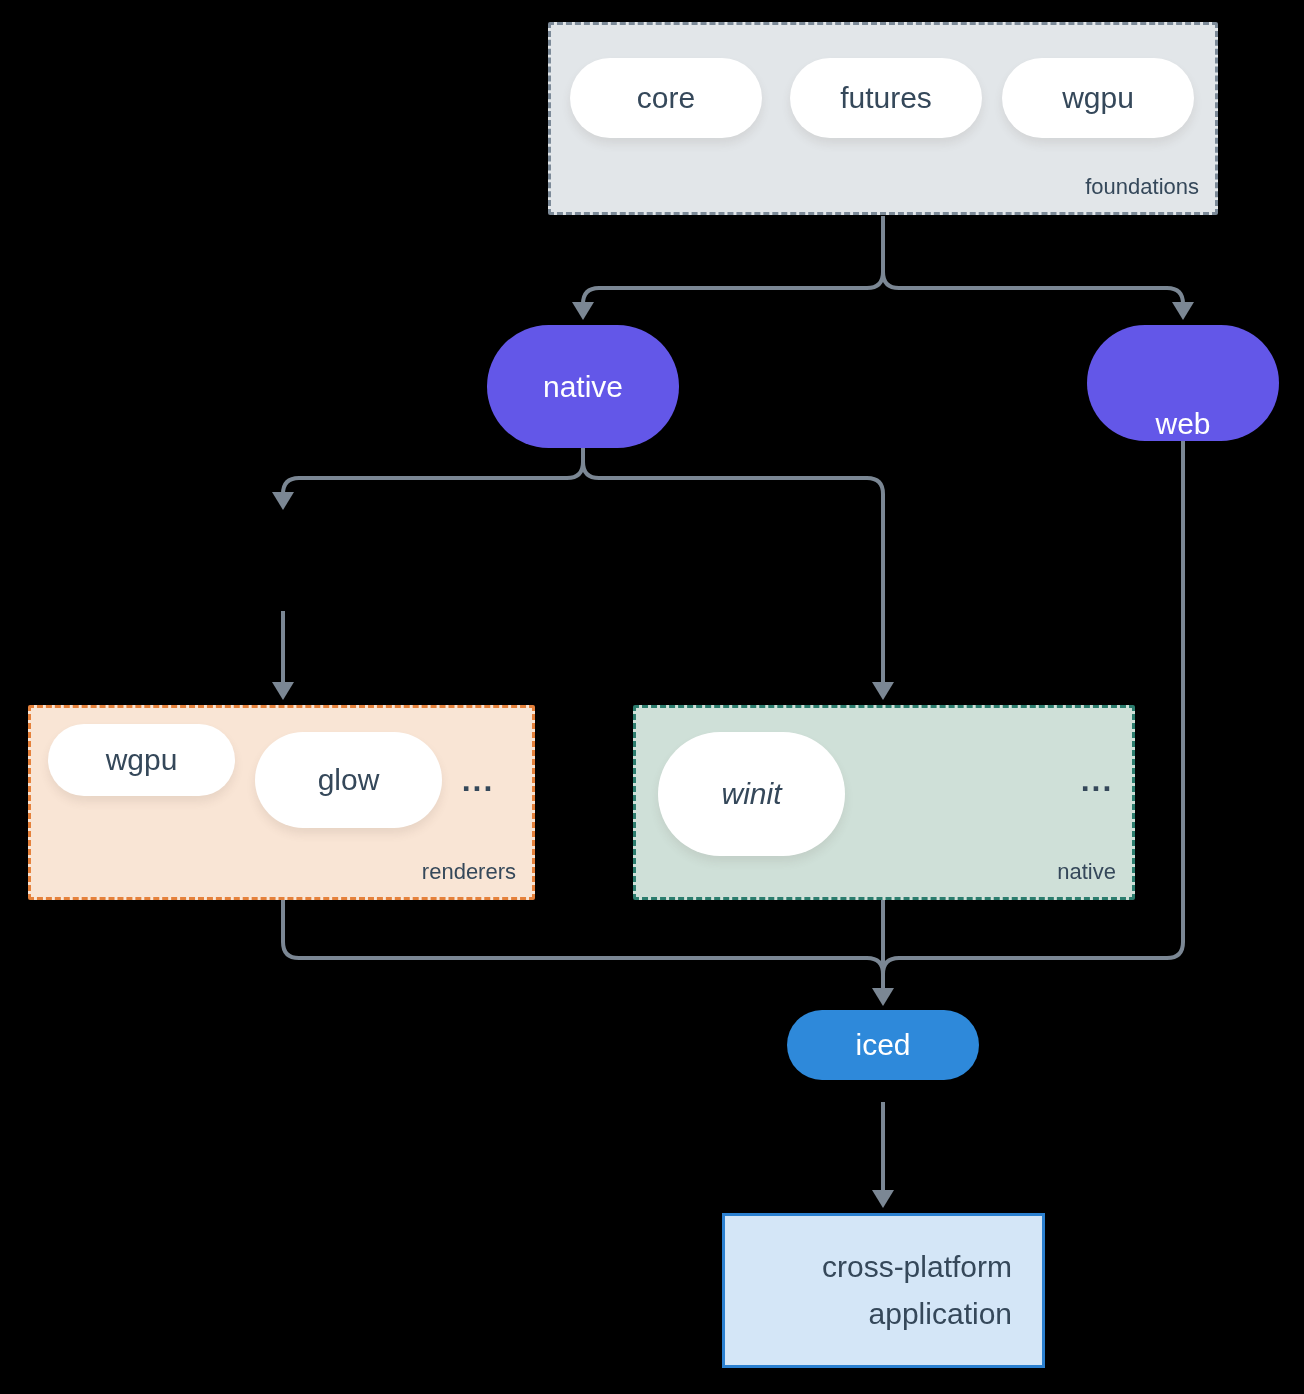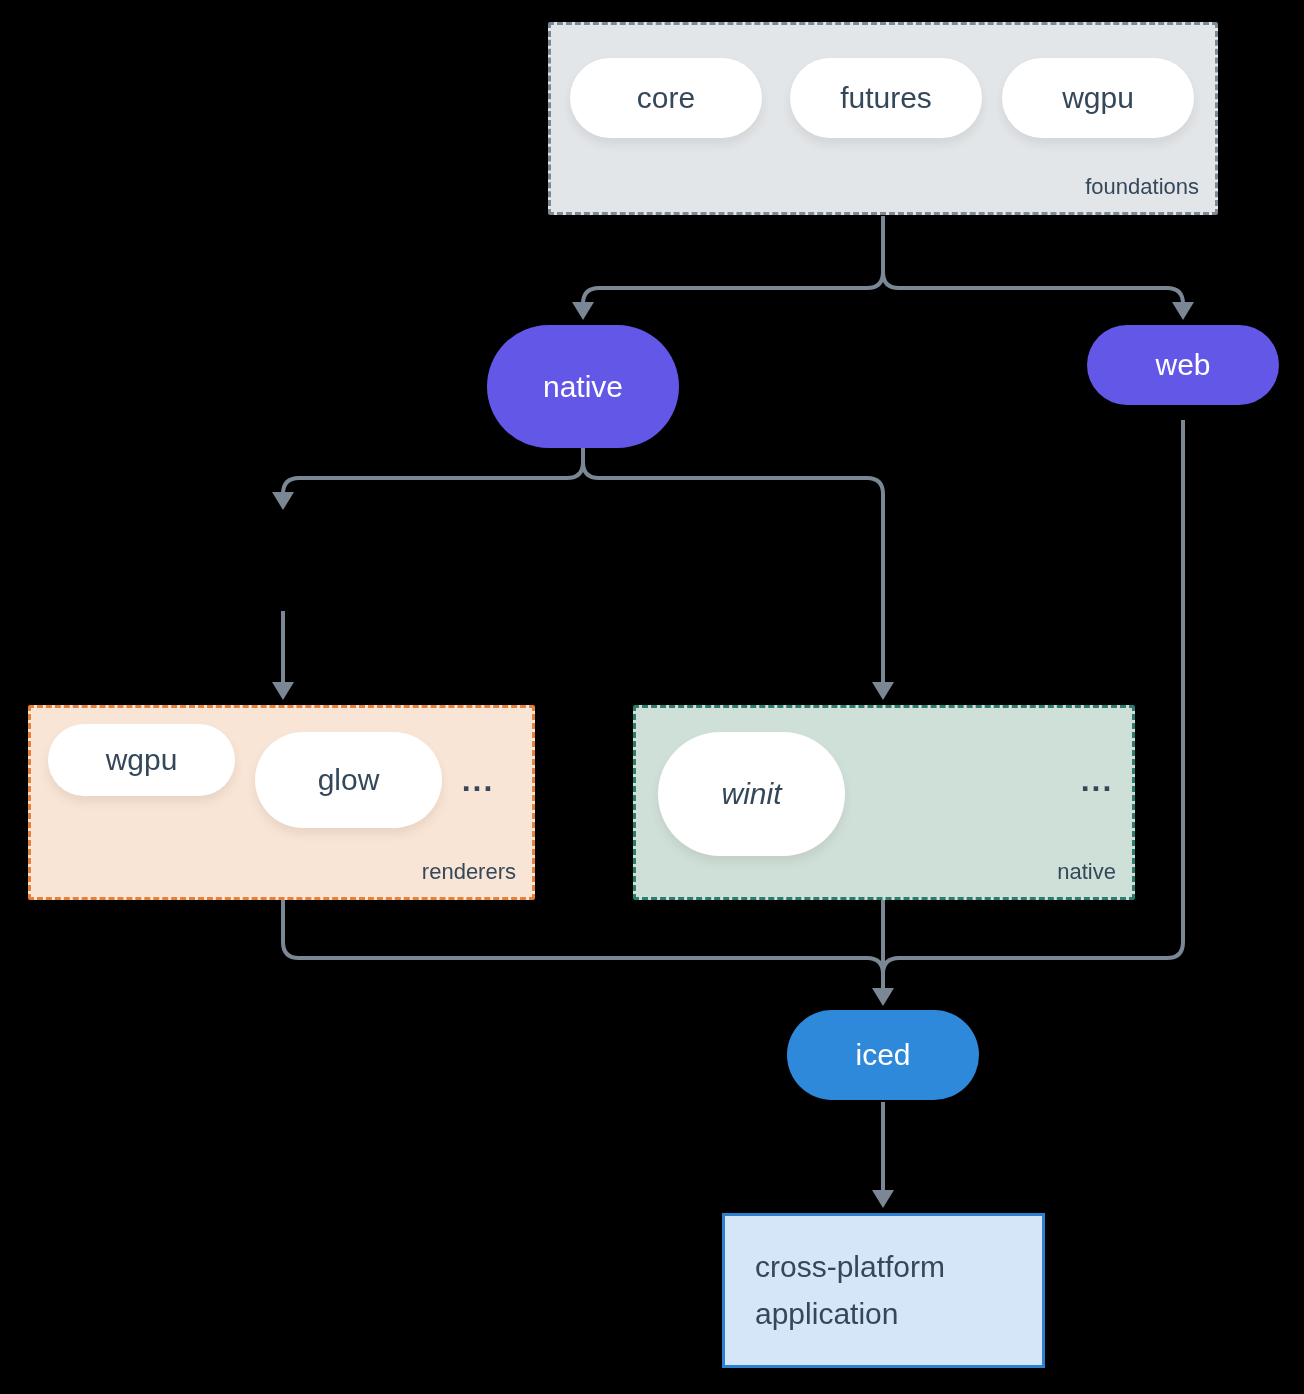--- a/index.html
+++ b/index.html
@@ -77,29 +77,29 @@
   .gb-shells .p0{left:22px;top:24px;width:187px;height:124px;font-style:italic;}
   .gb-shells .p1{left:227px;top:24px;width:187px;height:96px;}
   .gb-shells .more{left:441px;top:24px;width:40px;height:96px;}
 
   .more{
     position:absolute;display:flex;align-items:center;justify-content:center;
     font-size:32px;font-weight:bold;color:var(--text-dark);letter-spacing:2px;
   }
 
   .node-native{left:487px;top:325px;width:192px;height:123px;}
-  .node-web{left:1087px;top:325px;width:192px;height:80px;}
+  .node-web{left:1087px;top:325px;width:192px;height:116px;align-items:flex-end;}
   .node-graphics{left:187px;top:517px;width:192px;height:95px;}
-  .node-iced{left:787px;top:1010px;width:192px;height:90px;}
+  .node-iced{left:787px;top:1010px;width:192px;height:70px;}
 
   .app-box{
     position:absolute;left:722px;top:1213px;width:323px;height:155px;
     background:var(--app-fill);
     border:3px solid var(--app-border);
-    display:flex;align-items:center;justify-content:center;text-align:left;
+    display:flex;align-items:center;justify-content:center;text-align:right;
     font-size:30px;line-height:1.55;color:var(--text-dark);
     padding:7px 30px;
   }
 </style>
 </head>
 <body>
 
 <div class="canvas">
 
   <svg class="edges" viewBox="0 0 1304 1394" aria-hidden="true">

